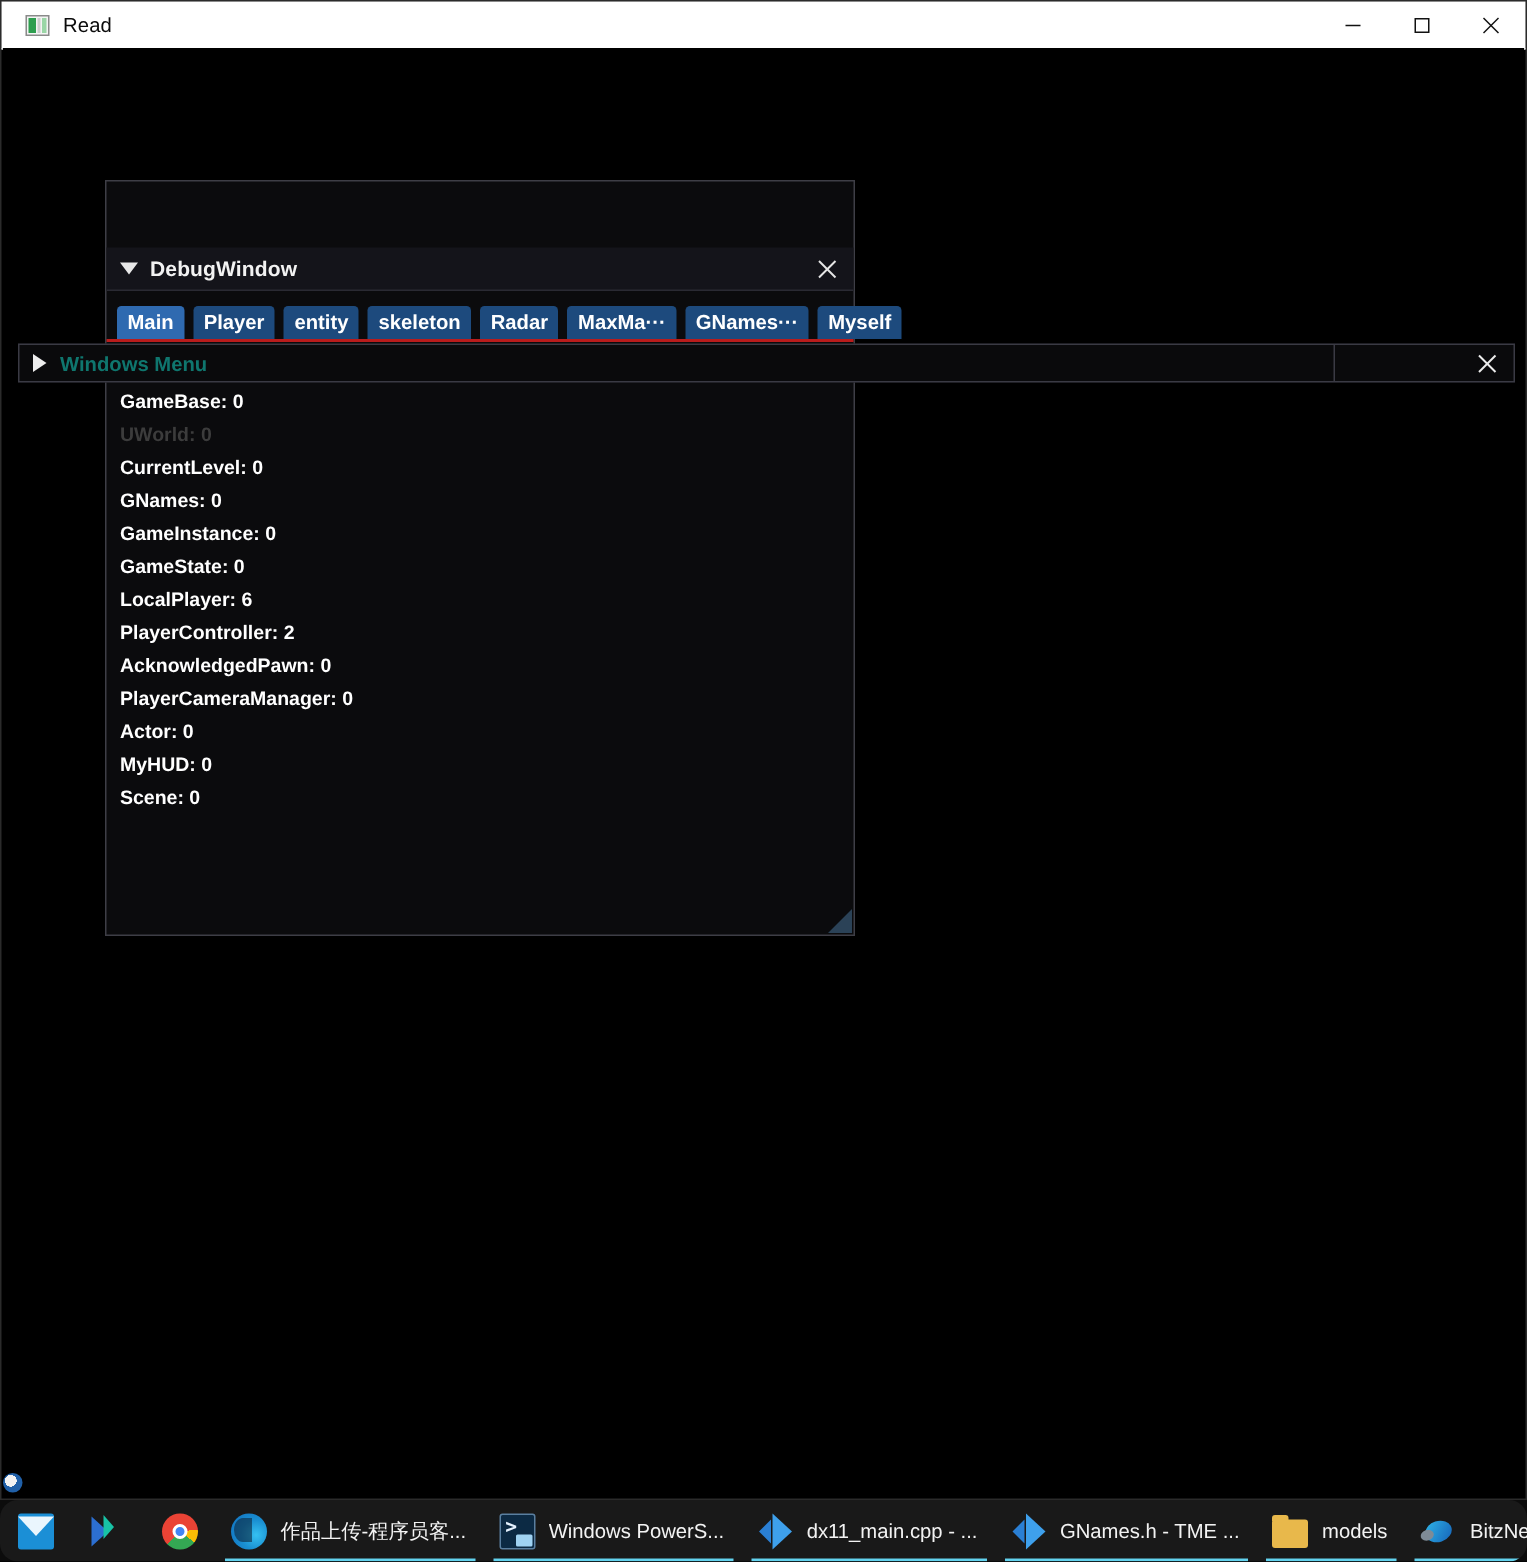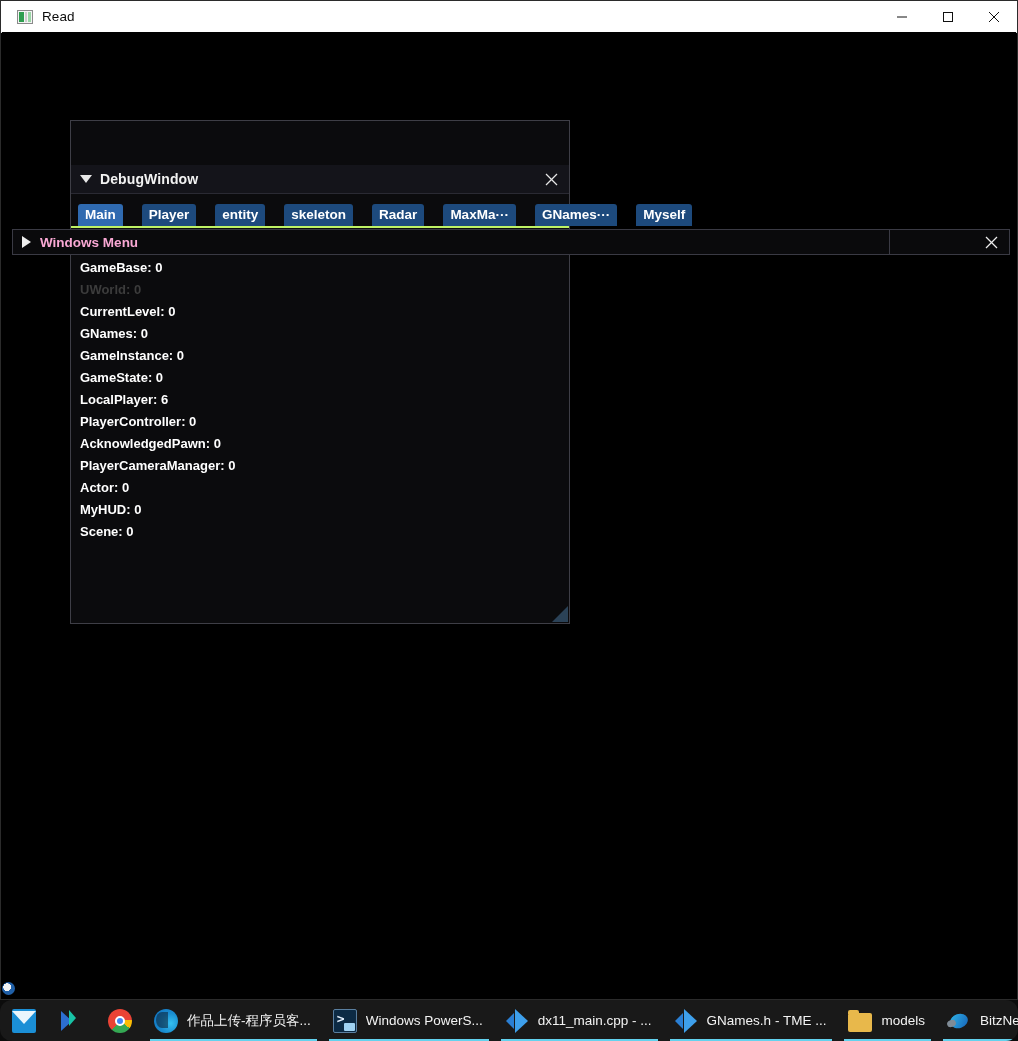--- a/index.html
+++ b/index.html
@@ -86,23 +86,23 @@
   .imgui-title{
     color:#f2f2f2;font-size:14px;font-weight:bold;letter-spacing:.1px;
   }
   .imgui-close{
     position:absolute;right:8px;top:4px;
     width:20px;height:20px;display:flex;align-items:center;justify-content:center;
     color:#e6e6e6;
   }
 
   .imgui-tabs{
-    display:flex;align-items:flex-end;gap:19px;
+    display:flex;align-items:flex-end;gap:6px;
     padding:6px 7px 0 7px;height:26px;box-sizing:content-box;
-    border-bottom:2px solid #bef264;
+    border-bottom:2px solid #b91c1c;
   }
   .tab{
     background:#1d4a7d;color:#ffffff;
     font-size:13.5px;font-weight:bold;
     padding:3px 7px 4px 7px;
     border-radius:3px 3px 0 0;
     line-height:15px;white-space:nowrap;
   }
   .tab.active{background:#2f6ab0;}
 
@@ -128,21 +128,21 @@
     box-sizing:border-box;
     display:flex;align-items:center;
     z-index:7;
   }
   .tri-expand{
     margin-left:9px;margin-right:9px;
     width:0;height:0;
     border-top:6px solid transparent;border-bottom:6px solid transparent;
     border-left:9px solid #ededed;
   }
-  .winmenu-title{color:#f9a8d4;font-size:13.5px;font-weight:bold;}
+  .winmenu-title{color:#0f766e;font-size:13.5px;font-weight:bold;}
   .winmenu-close{
     margin-left:auto;margin-right:9px;
     width:18px;height:18px;display:flex;align-items:center;justify-content:center;
     color:#ededed;
   }
   .winmenu-sep{
     position:absolute;left:876px;top:0;bottom:0;width:1px;background:#3a3a44;
   }
 
   
@@ -316,21 +316,21 @@
 
         <div class="imgui-body" id="debug-rows">
             <div class="row">PID: 0</div>
             <div class="row">GameBase: 0</div>
             <div class="row dim">UWorld: 0</div>
             <div class="row">CurrentLevel: 0</div>
             <div class="row">GNames: 0</div>
             <div class="row">GameInstance: 0</div>
             <div class="row">GameState: 0</div>
             <div class="row">LocalPlayer: 6</div>
-            <div class="row">PlayerController: 0</div>
+            <div class="row">PlayerController: 2</div>
             <div class="row">AcknowledgedPawn: 0</div>
             <div class="row">PlayerCameraManager: 0</div>
             <div class="row">Actor: 0</div>
             <div class="row">MyHUD: 0</div>
             <div class="row">Scene: 0</div>
           </div>
 
         <div class="grip"></div>
       </div>
 

